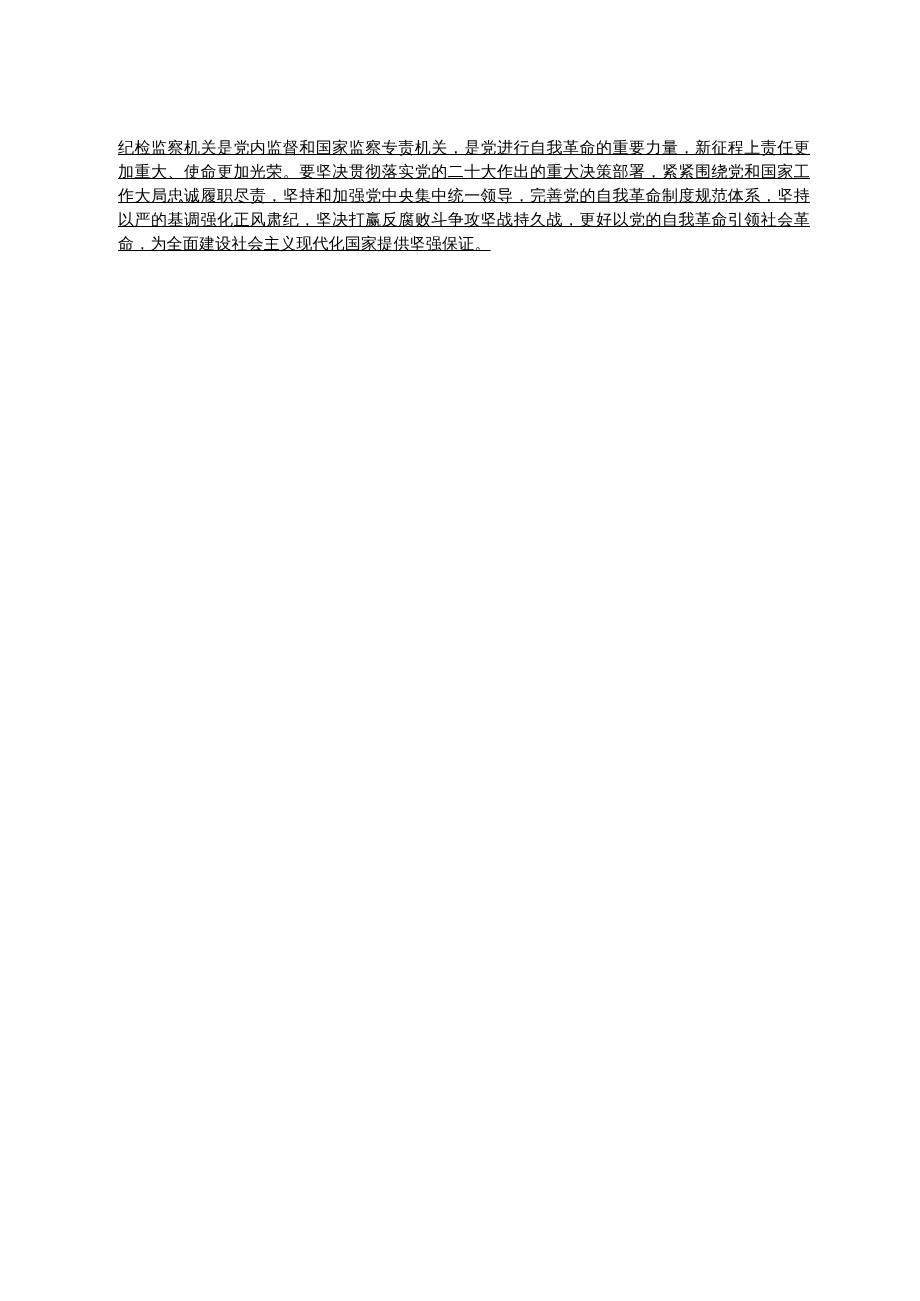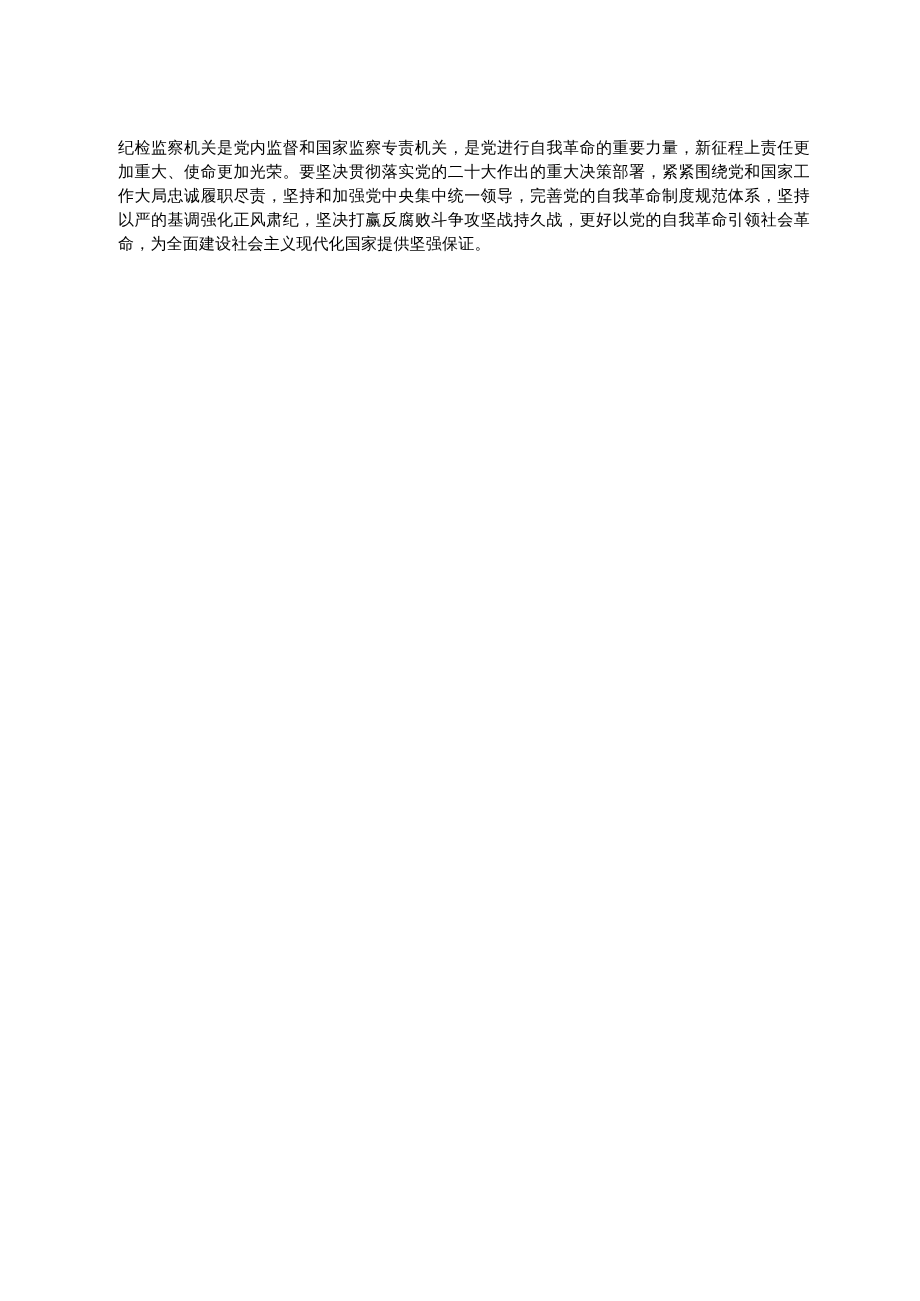--- a/index.html
+++ b/index.html
@@ -15,20 +15,21 @@
     width: 920px;
     padding: 120px 110px 0 118px;
   }
   .body-text {
     font-size: 16px;
     line-height: 24px;
     color: #000000;
     text-align: justify;
     text-justify: inter-ideograph;
     letter-spacing: 0.2px;
+    text-decoration: underline;
   }
 </style>
 </head>
 <body>
 
 <div class="page">
   <p class="body-text">纪检监察机关是党内监督和国家监察专责机关，是党进行自我革命的重要力量，新征程上责任更加重大、使命更加光荣。要坚决贯彻落实党的二十大作出的重大决策部署，紧紧围绕党和国家工作大局忠诚履职尽责，坚持和加强党中央集中统一领导，完善党的自我革命制度规范体系，坚持以严的基调强化正风肃纪，坚决打赢反腐败斗争攻坚战持久战，更好以党的自我革命引领社会革命，为全面建设社会主义现代化国家提供坚强保证。</p>
 </div>
 
 </body></html>

